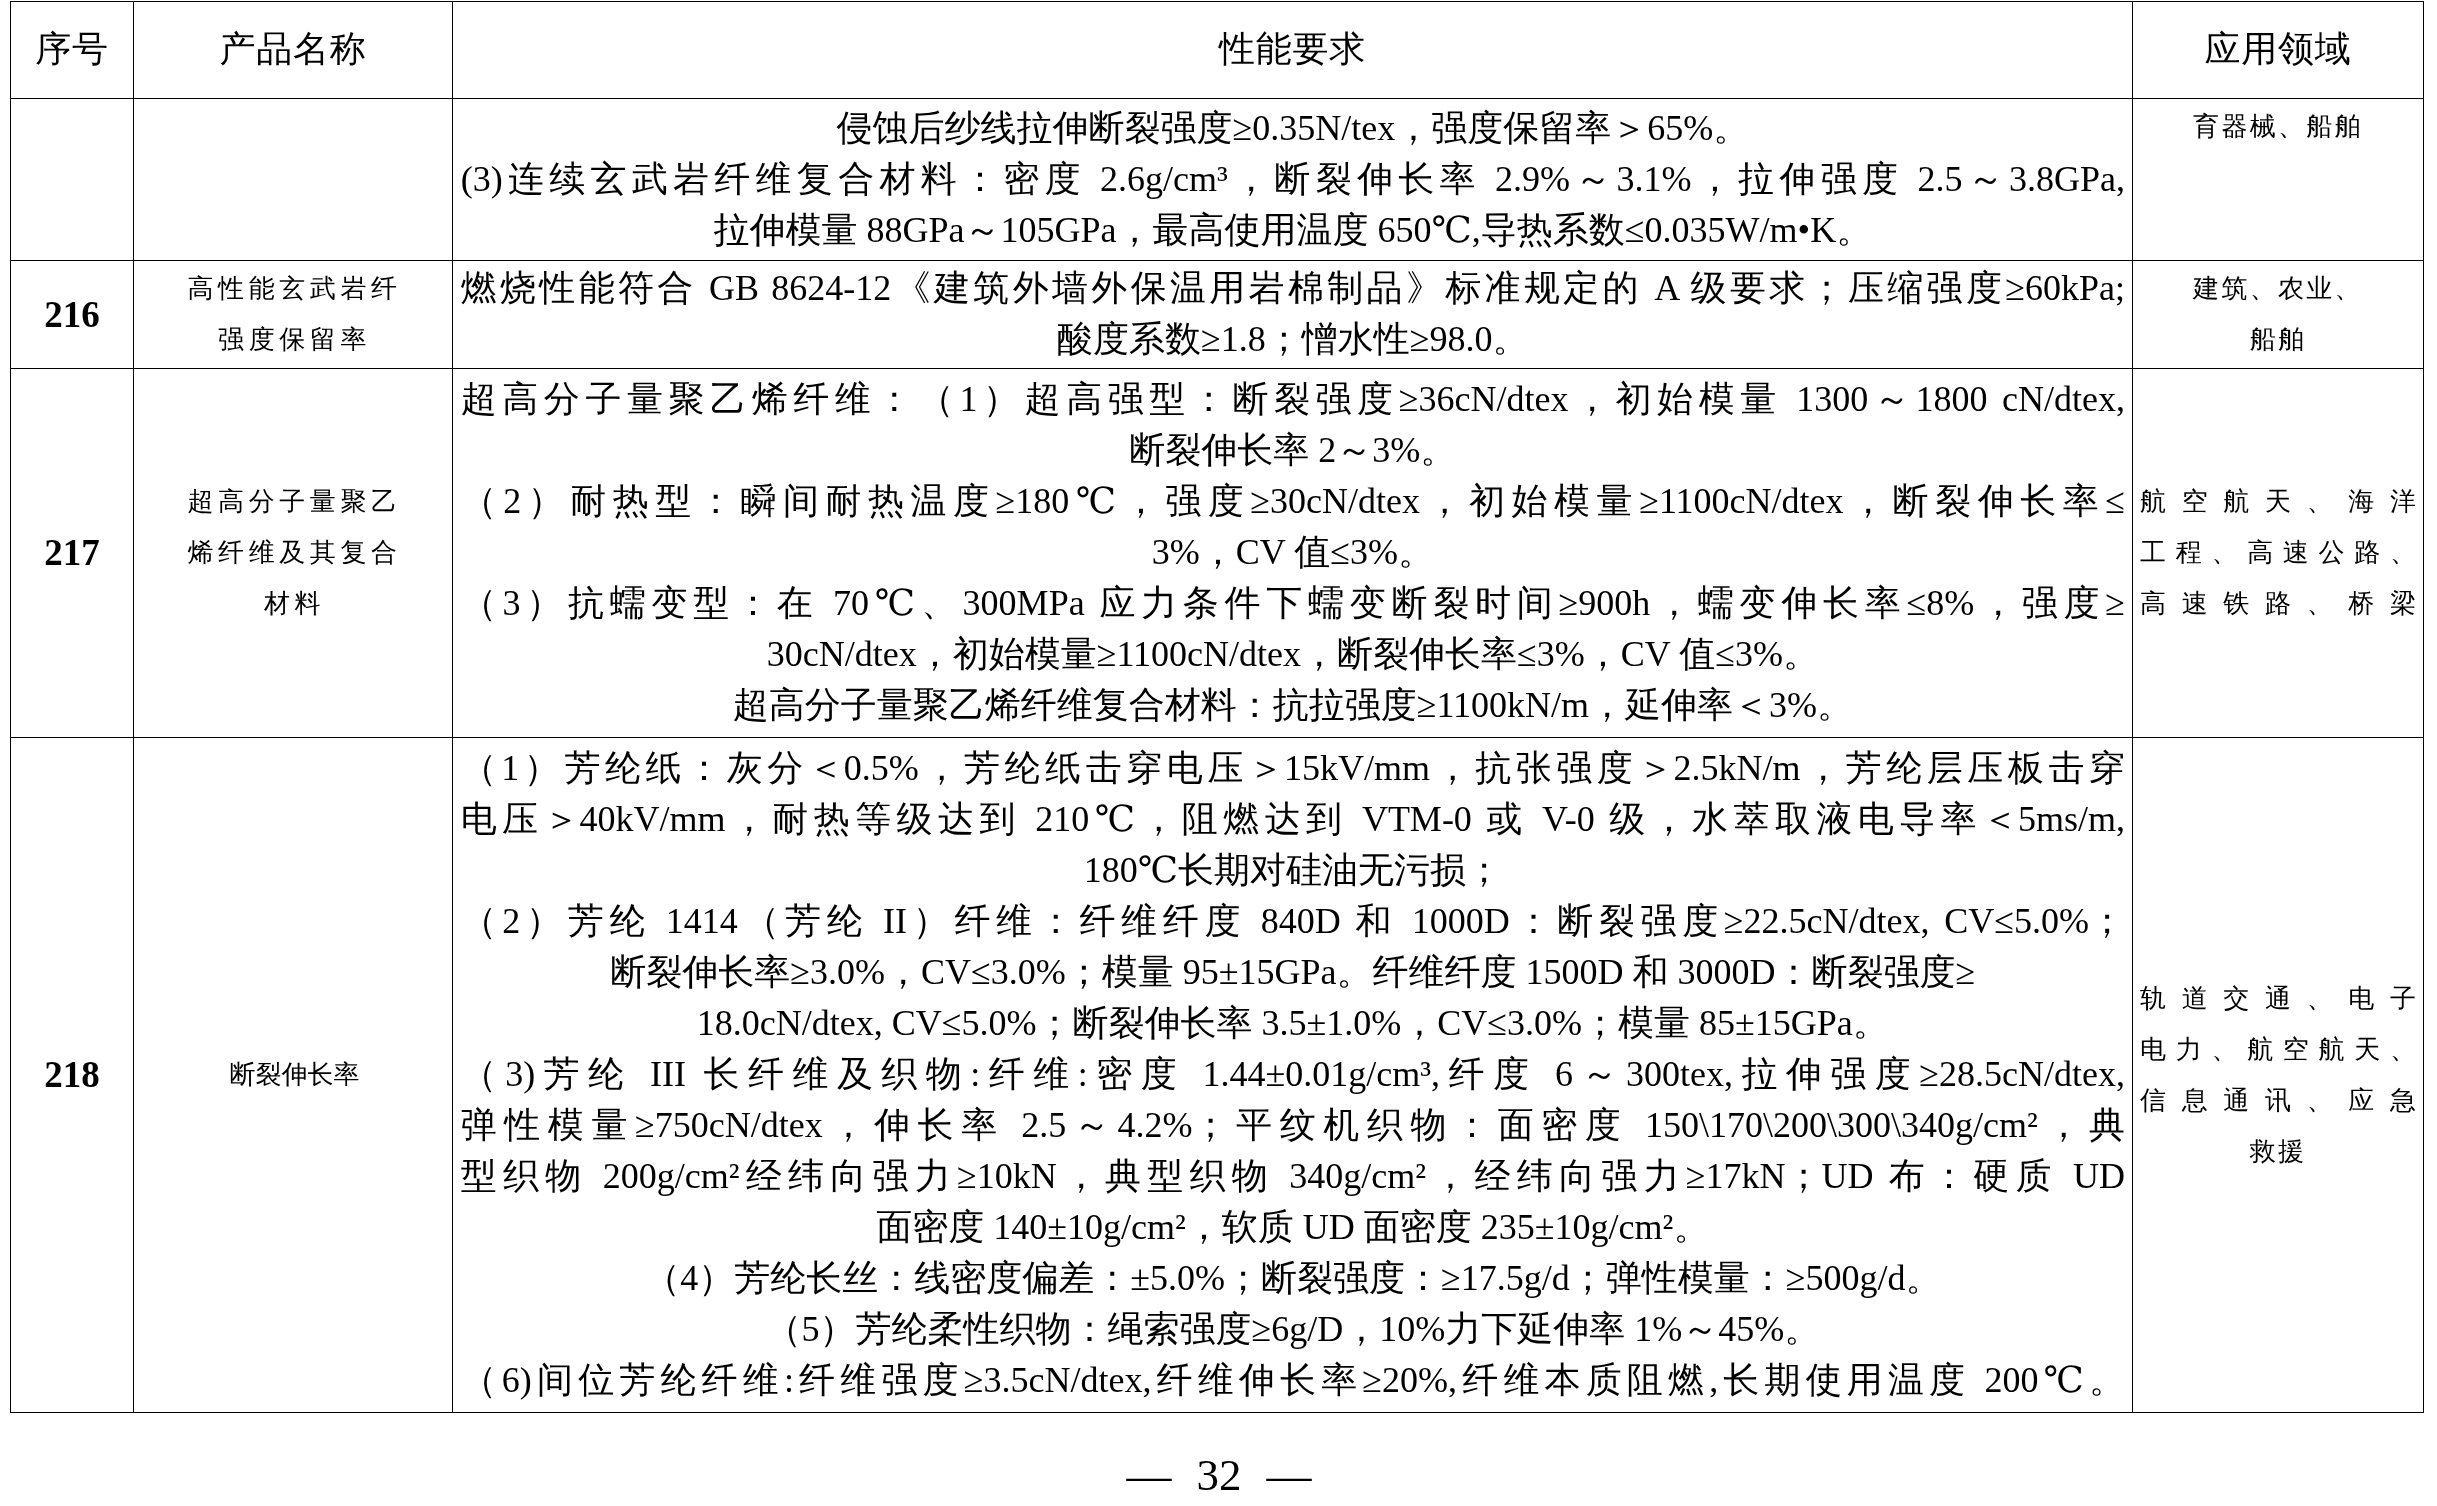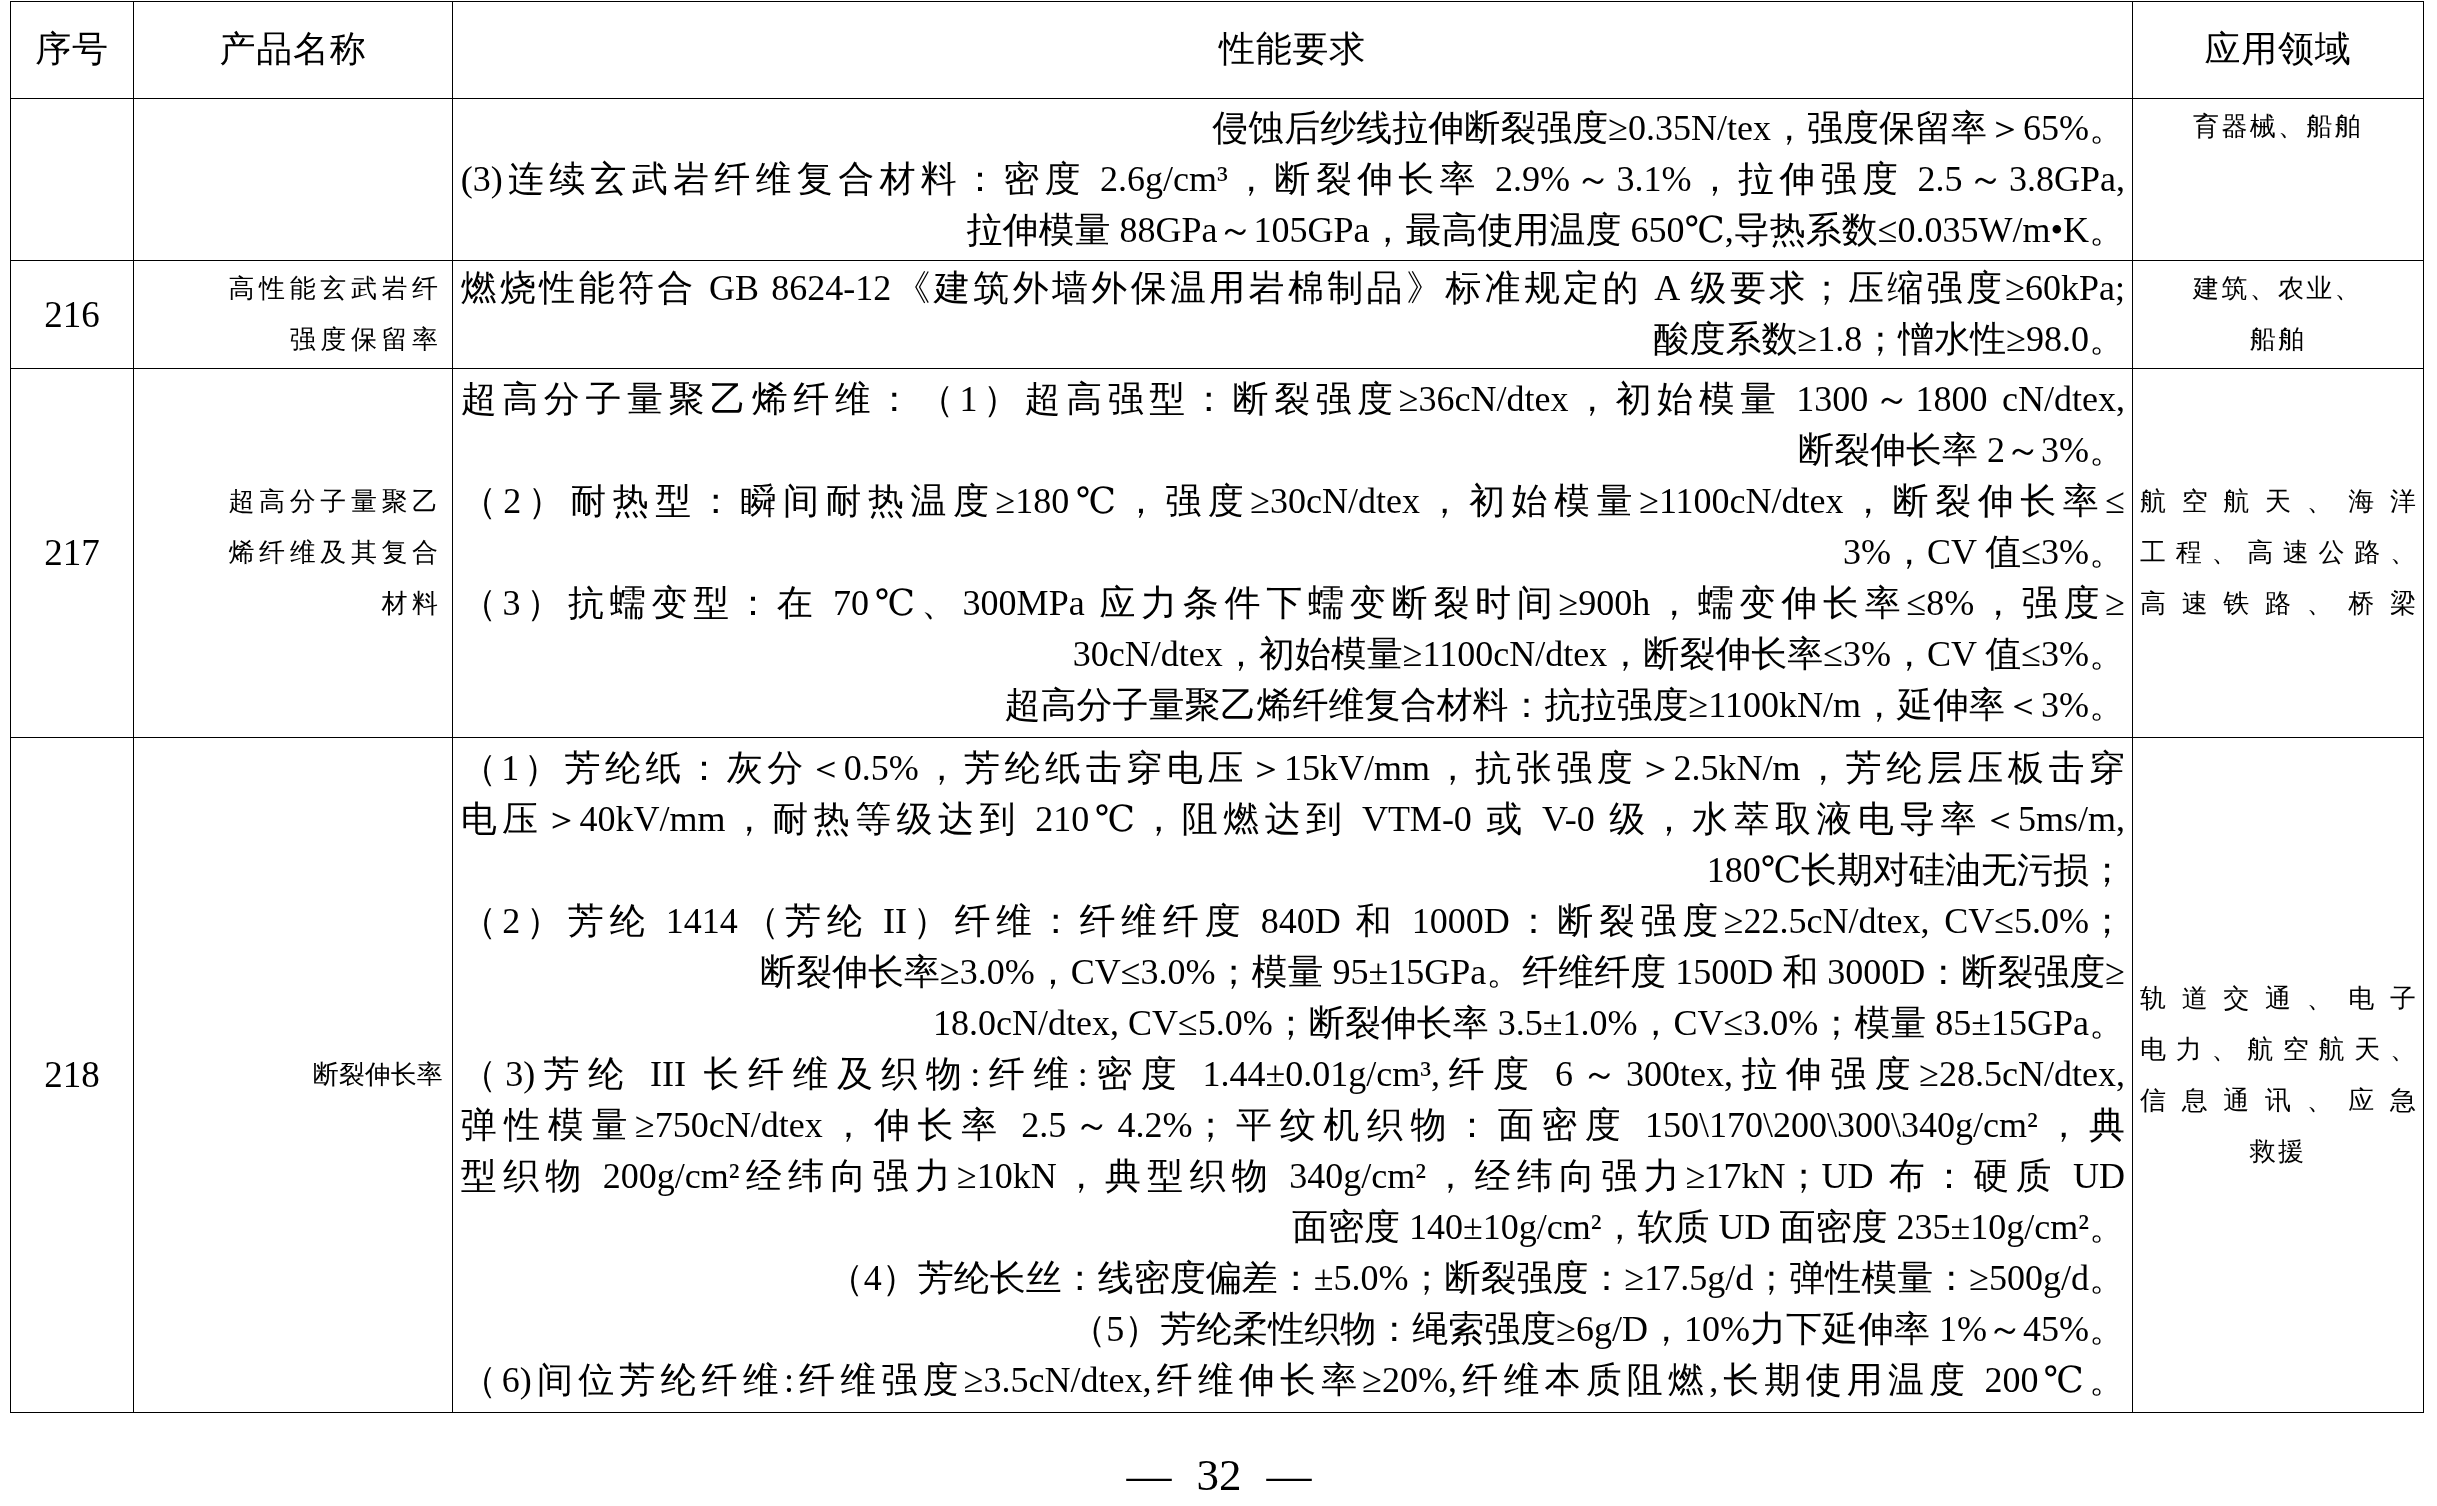--- a/index.html
+++ b/index.html
@@ -10,28 +10,28 @@
     .grid {
       position:absolute; left:10px; top:0.8px;
       border-collapse:collapse; table-layout:fixed; width:2413px;
     }
     .grid th, .grid td { border:1.5px solid #000; padding:0; }
     .grid th {
       font-family:"DejaVu Sans","Liberation Sans",sans-serif;
       font-size:36px; font-weight:normal; text-align:center; vertical-align:middle;
       letter-spacing:0.8px;
     }
-    .c-idx { text-align:center; vertical-align:middle; font-size:37px; }
+    .c-idx { text-align:center; vertical-align:middle; font-size:37px;font-weight:bold; }
     .grid td.c-name { vertical-align:middle; padding:0 9.3px 0 12.4px; font-size:26px; line-height:51px; }
     .grid td.c-spec { vertical-align:middle; padding:0 7px 0 7.7px; font-size:36px; line-height:51px; }
     .grid td.c-app  { vertical-align:middle; padding:0 7px; font-size:26px; line-height:51px; }
     .grid td.c-app.top { vertical-align:top; padding-top:2.3px; }
     .ln { white-space:nowrap; height:51px; }
     .jl { text-align:justify; text-align-last:justify; }
-    .ll { text-align:right; }
+    .ll { text-align:center; }
     .cl { text-align:center; letter-spacing:2.3px; }
     .spread { letter-spacing:4.6px; }
     .footer {
       position:absolute; left:0; top:1444px; width:2438px;
       display:flex; justify-content:center; align-items:center; gap:25px;
       font-size:45px; line-height:62px;
     }
   </style>
 </head>
 <body>

